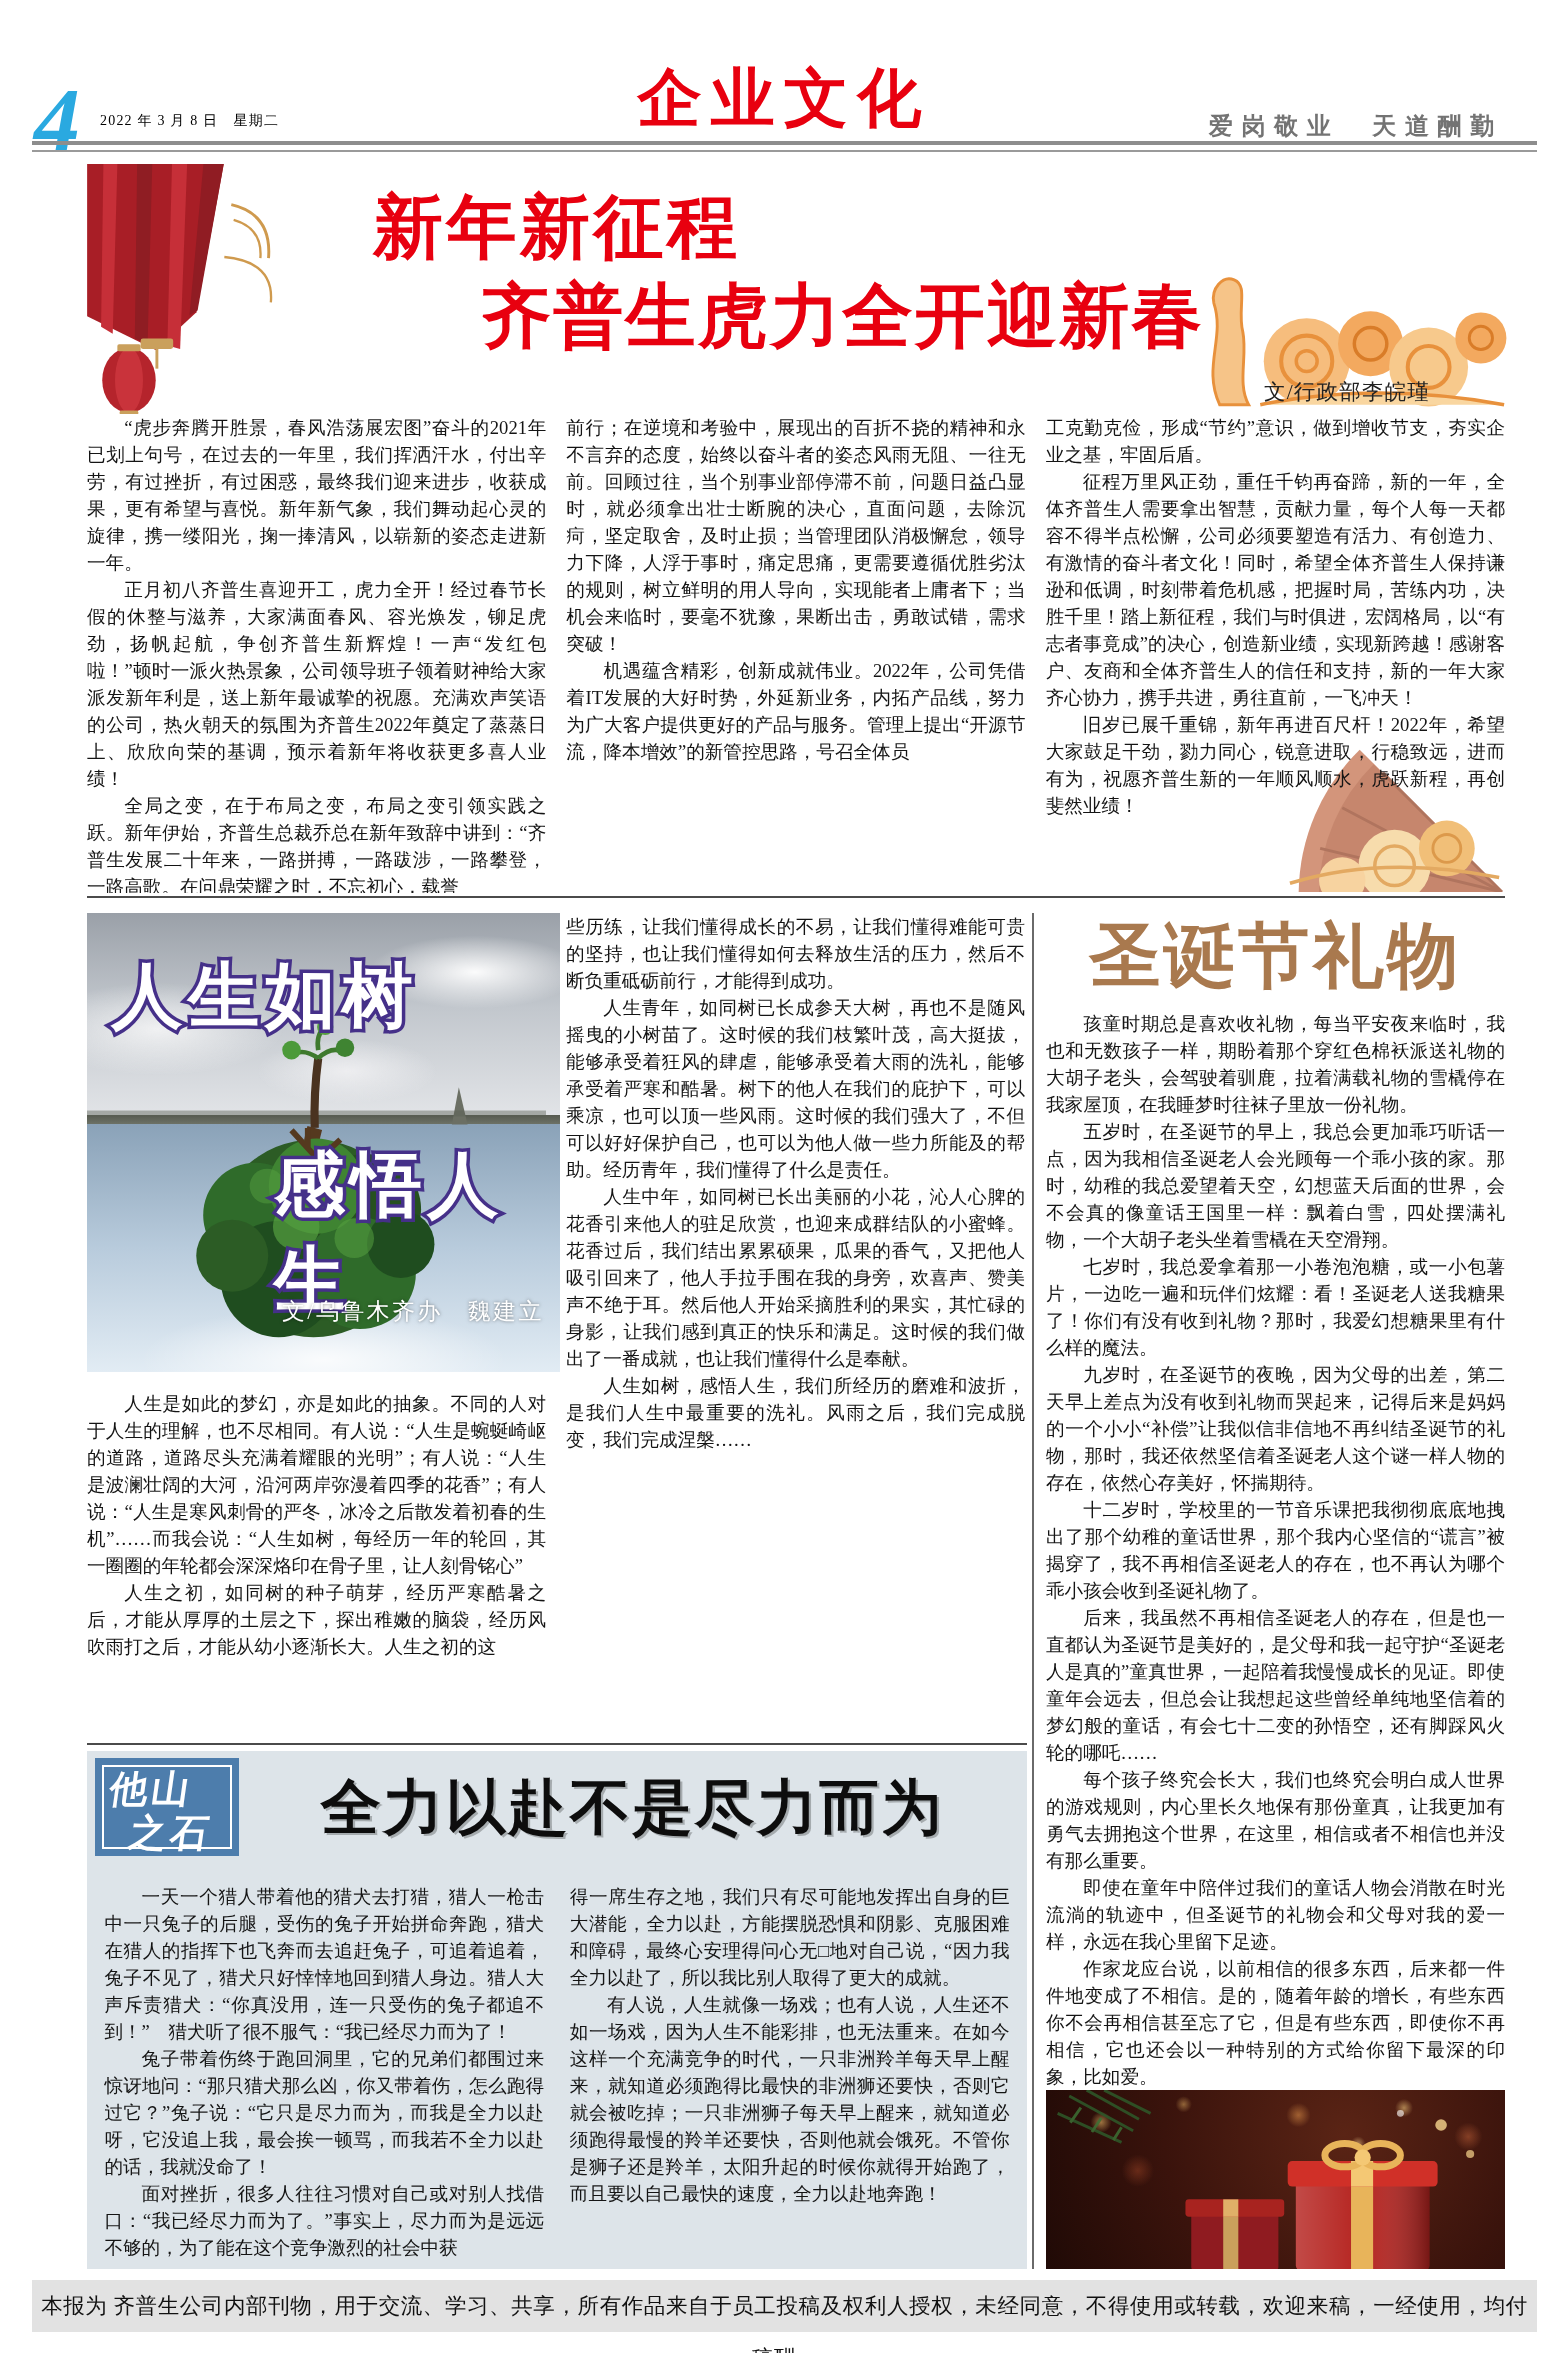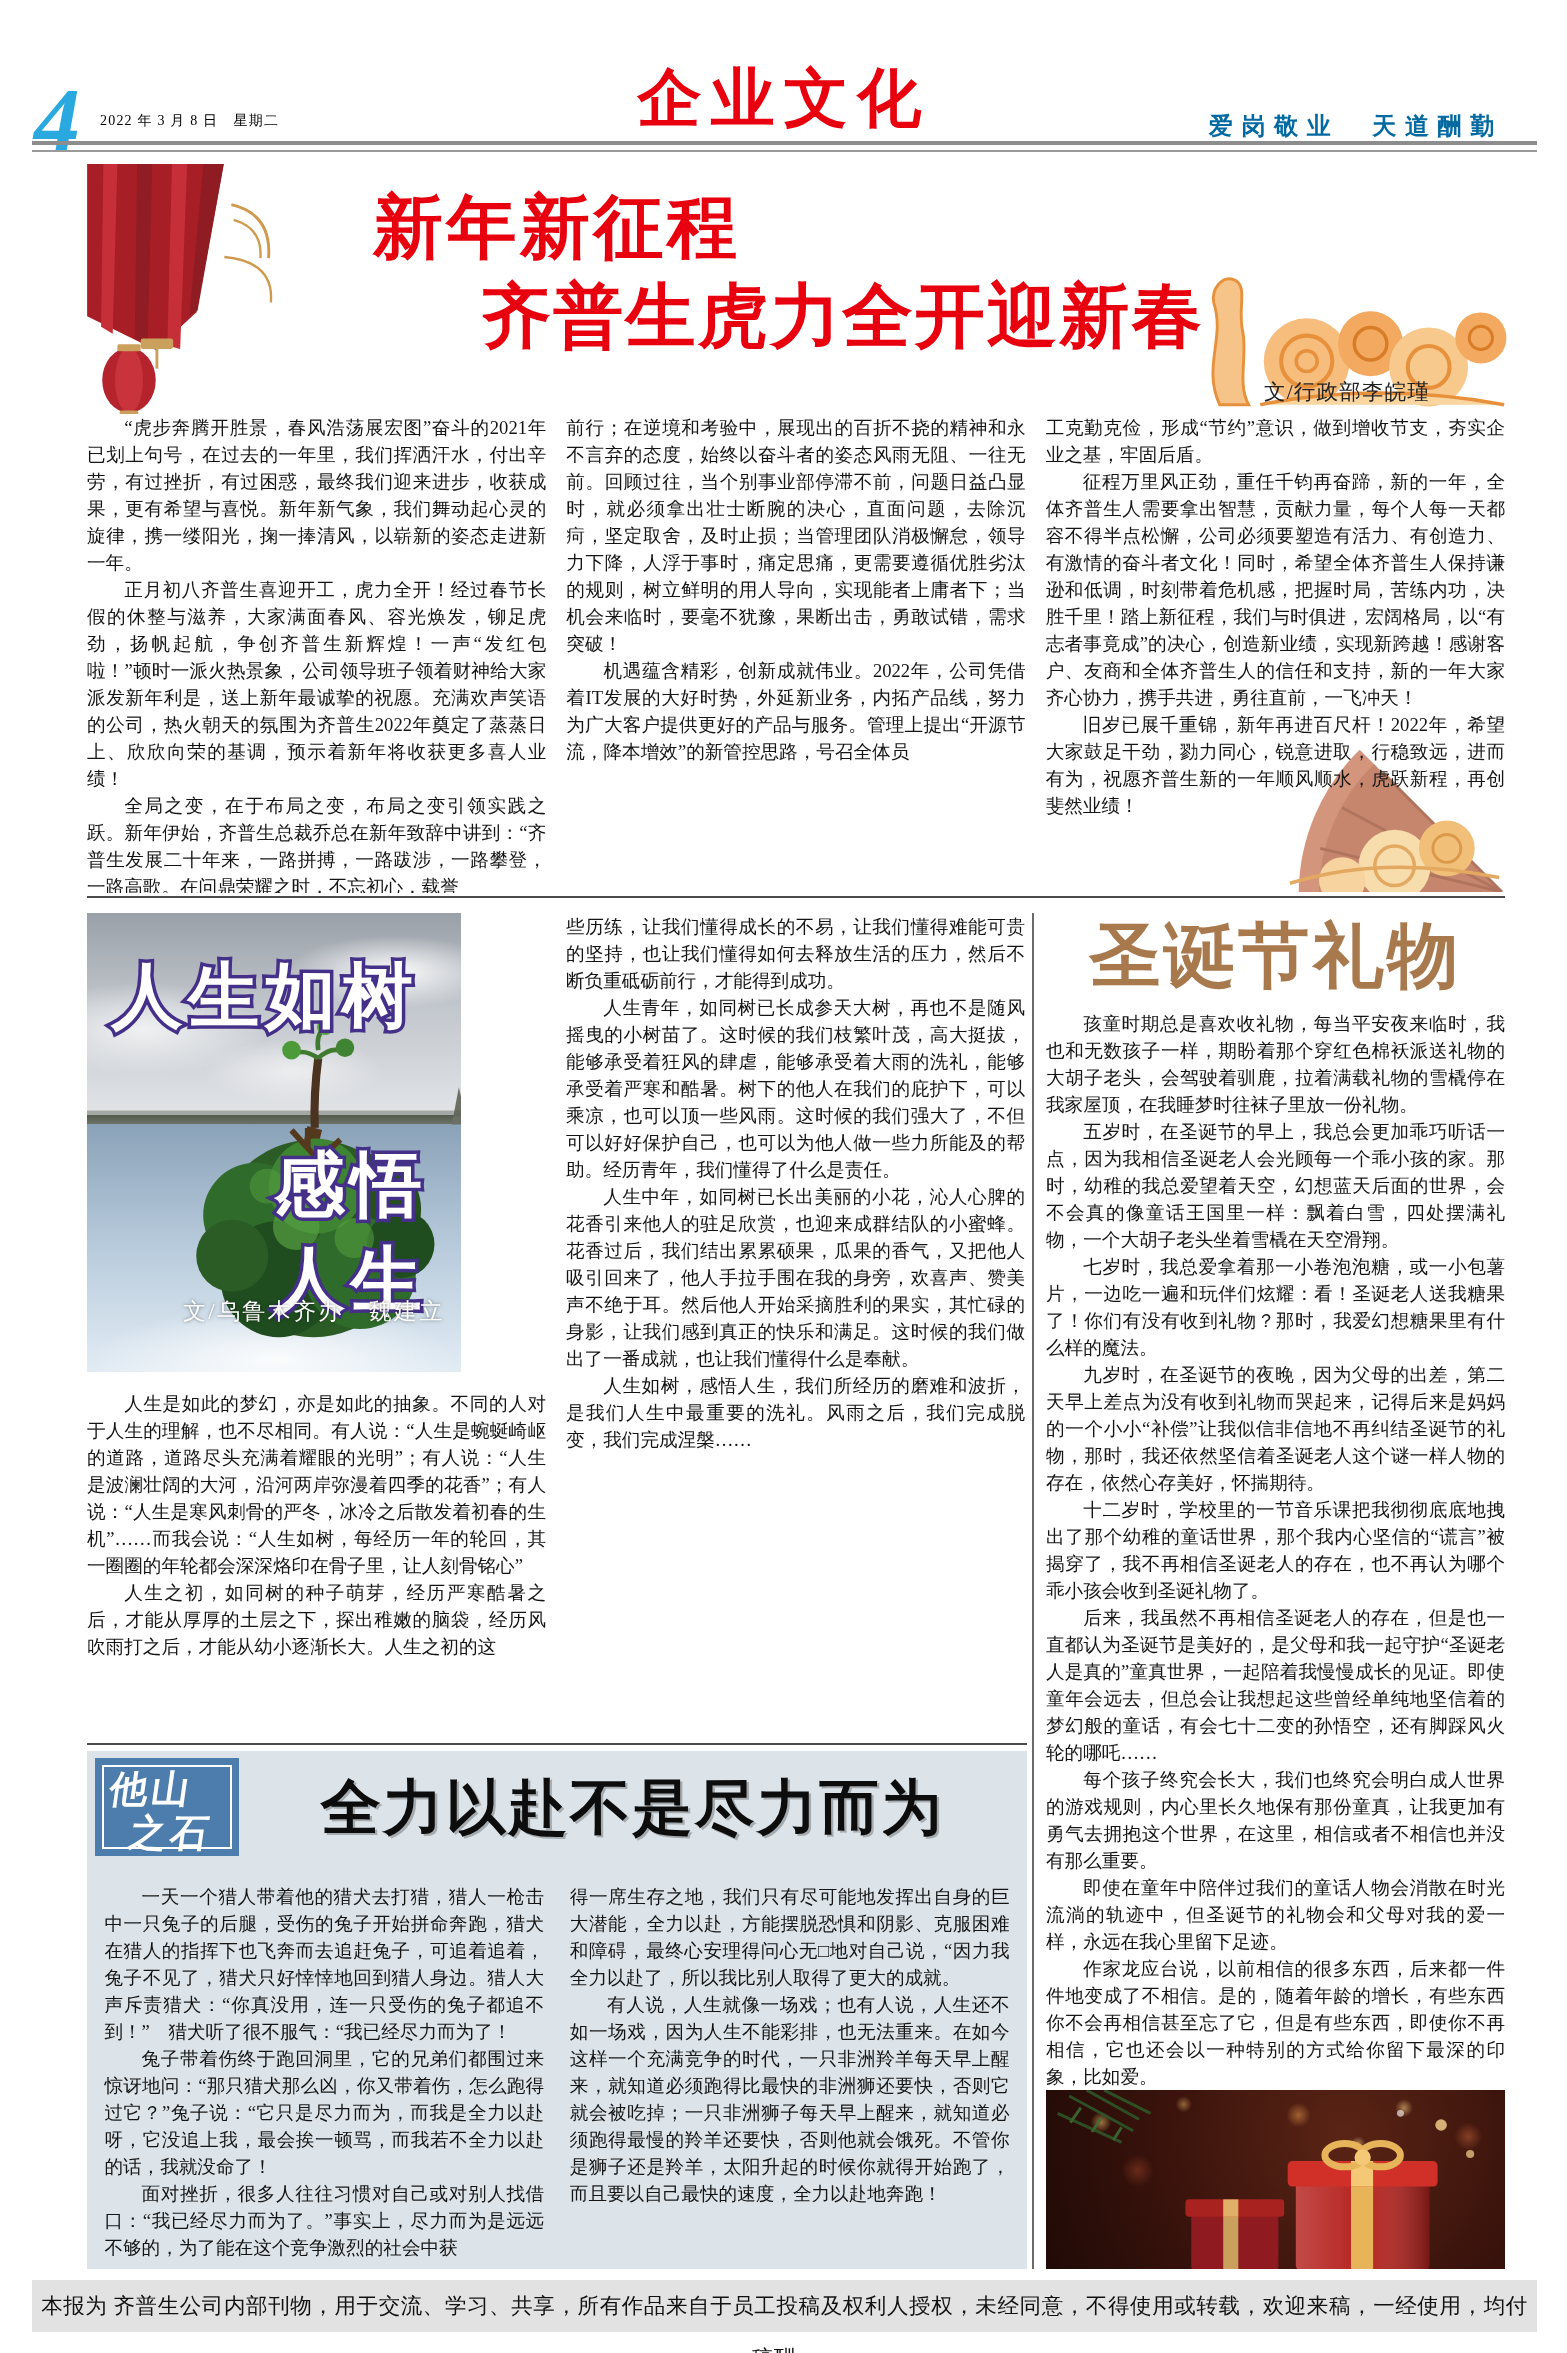--- a/index.html
+++ b/index.html
@@ -4,42 +4,42 @@
 <style>
   html,body{margin:0;padding:0;background:#fff;}
   .page{position:relative;width:1568px;height:2354px;background:#fff;overflow:hidden;
         font-family:"Liberation Serif","DejaVu Serif",serif;color:#141414;}
   
   .pagenum{position:absolute;left:34px;top:74px;font-size:92px;font-weight:bold;font-style:italic;
            color:#2aa9e0;line-height:1;}
   .dateline{position:absolute;left:100px;top:112px;font-size:14px;color:#000000;letter-spacing:1.2px;}
   .section-title{position:absolute;left:0;top:57px;width:100%;text-align:center;
            font-size:64px;font-weight:900;color:#e8000f;letter-spacing:9.3px;line-height:1.3;}
-  .slogan{position:absolute;right:65px;top:110px;font-size:24px;font-weight:bold;color:#0369a1;
+  .slogan{position:absolute;right:65px;top:110px;font-size:24px;font-weight:bold;color:#737373;
            letter-spacing:8.7px;}
   .ruleA{position:absolute;left:32px;top:141px;width:1505px;height:3.5px;background:#8d8d8d;}
   .ruleB{position:absolute;left:32px;top:150px;width:1505px;height:2.3px;background:#9a9a9a;}
   
   .hl1{position:absolute;left:373px;top:193px;font-size:70px;font-weight:900;color:#e8000f;
        letter-spacing:3.5px;line-height:1;z-index:3;}
   .hl2{position:absolute;left:481px;top:282px;font-size:70px;font-weight:900;color:#e8000f;
        letter-spacing:2.3px;line-height:1;z-index:3;}
   .byline{position:absolute;left:1264px;top:377px;font-size:21.5px;color:#222;z-index:4;letter-spacing:1.2px;}
   .decor{position:absolute;z-index:1;}
   
   .lead-cols{position:absolute;left:87px;top:414px;width:1418px;height:479px;display:flex;gap:20px;
              z-index:2;}
   .lead-cols .col{flex:1 1 0;overflow:hidden;font-size:18.6px;line-height:27px;text-align:justify;}
   .para{margin:0;text-indent:2em;}
   .para.cont{text-indent:0;}
   .hr1{position:absolute;left:87px;top:896px;width:1418px;height:1.7px;background:#4b4b4b;}
   .hr2{position:absolute;left:87px;top:1743px;width:940px;height:1.7px;background:#4b4b4b;}
   .vrule{position:absolute;left:1032px;top:913px;width:1.7px;height:1356px;background:#6a6a6a;}
   
-  .tree-img{position:absolute;left:87px;top:913px;width:374px;height:459px;overflow:hidden;text-decoration:underline;}
+  .tree-img{position:absolute;left:87px;top:913px;width:473px;height:459px;overflow:hidden;text-decoration:underline;}
   .tree-sky{position:absolute;left:0;top:0;right:0;height:46%;
      background:
        radial-gradient(ellipse 151px 52px at 82% 28%, rgba(255,255,255,.95), rgba(255,255,255,0) 70%),
        radial-gradient(ellipse 174px 64px at 15% 55%, rgba(250,250,250,.8), rgba(255,255,255,0) 72%),
        radial-gradient(ellipse 128px 46px at 55% 75%, rgba(240,240,242,.9), rgba(255,255,255,0) 70%),
        linear-gradient(180deg,#9aa0a8 0%,#c2c7cd 45%,#e4e6e9 100%);}
   .tree-horizon{position:absolute;left:0;right:0;top:44%;height:16.3px;
      background:linear-gradient(180deg,#565a50,#7e8378);}
   .tree-water{position:absolute;left:0;right:0;top:46%;bottom:0;
      background:

